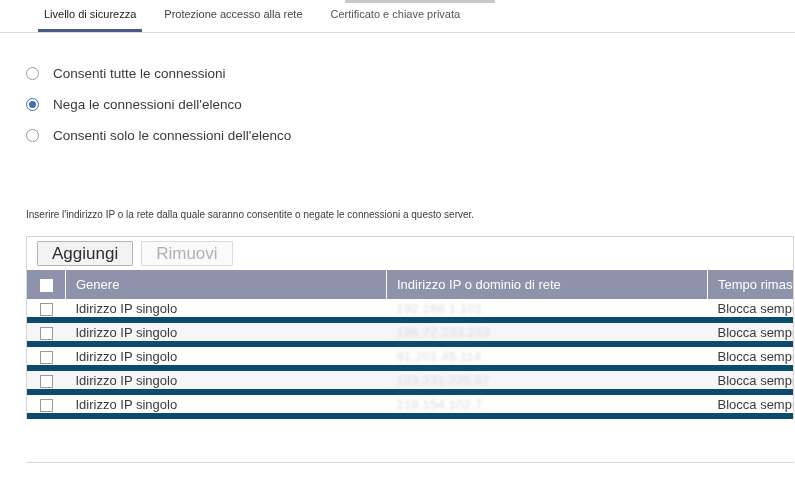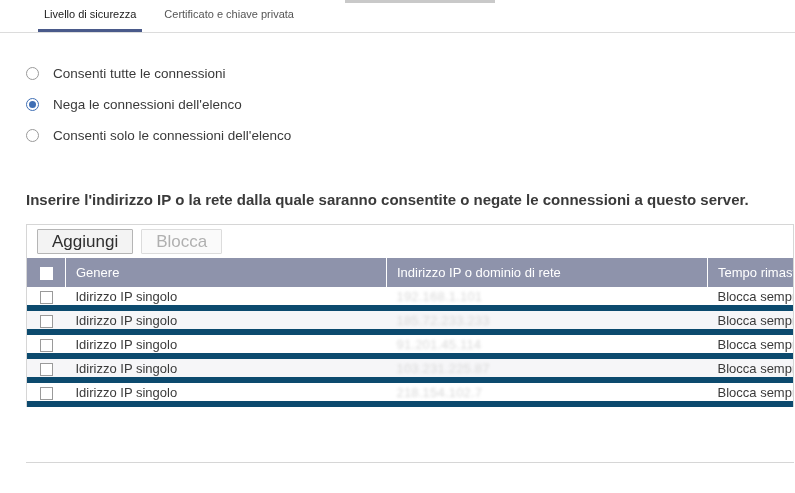--- a/index.html
+++ b/index.html
@@ -98,25 +98,24 @@
     background: #3f6fb5;
   }
   .radio-label {
     margin-left: 14px;
     font-size: 13.5px;
     color: #3a3a3a;
   }
 
   
   .desc {
-    margin-top: 40px;
+    margin-top: 58px;
     padding-left: 26px;
-    font-size: 15px;
+    font-size: 10px;
     color: #3a3a3a;
-    font-weight: bold;
   }
 
   
   .panel {
     margin: 16px 26px 0 26px;
     border: 1px solid #d6d6d6;
     border-bottom: none;
     background: #ffffff;
     width: 768px;
     box-sizing: border-box;
@@ -220,20 +219,23 @@
     border-top: 1px solid #d6d6d6;
   }
 </style>
 </head>
 <body>
 
 <div class="tabbar">
   <div class="tab active">
     <span>Livello di sicurezza</span>
   </div>
+  <div class="tab">
+    <span>Protezione accesso alla rete</span>
+  </div>
   <div class="tab partial">
     <span>Certificato e chiave privata</span>
   </div>
   <div class="tab-ghost"></div>
 </div>
 
 <div class="radio-group">
   <div class="radio-row">
     <span class="radio"></span>
     <span class="radio-label">Consenti tutte le connessioni</span>
@@ -247,21 +249,21 @@
     <span class="radio-label">Consenti solo le connessioni dell'elenco</span>
   </div>
 </div>
 
 <div class="desc">Inserire l'indirizzo IP o la rete dalla quale saranno consentite o negate le connessioni a questo server.</div>
 
 <div class="panel">
 
   <div class="toolbar">
     <button class="btn">Aggiungi</button>
-    <button class="btn disabled">Blocca</button>
+    <button class="btn disabled">Rimuovi</button>
   </div>
 
   <table class="grid">
     <thead>
       <tr>
         <th class="cb">
           <span class="chk head"></span>
         </th>
         <th class="col-genere">Genere</th>
         <th class="col-ip">Indirizzo IP o dominio di rete</th>

